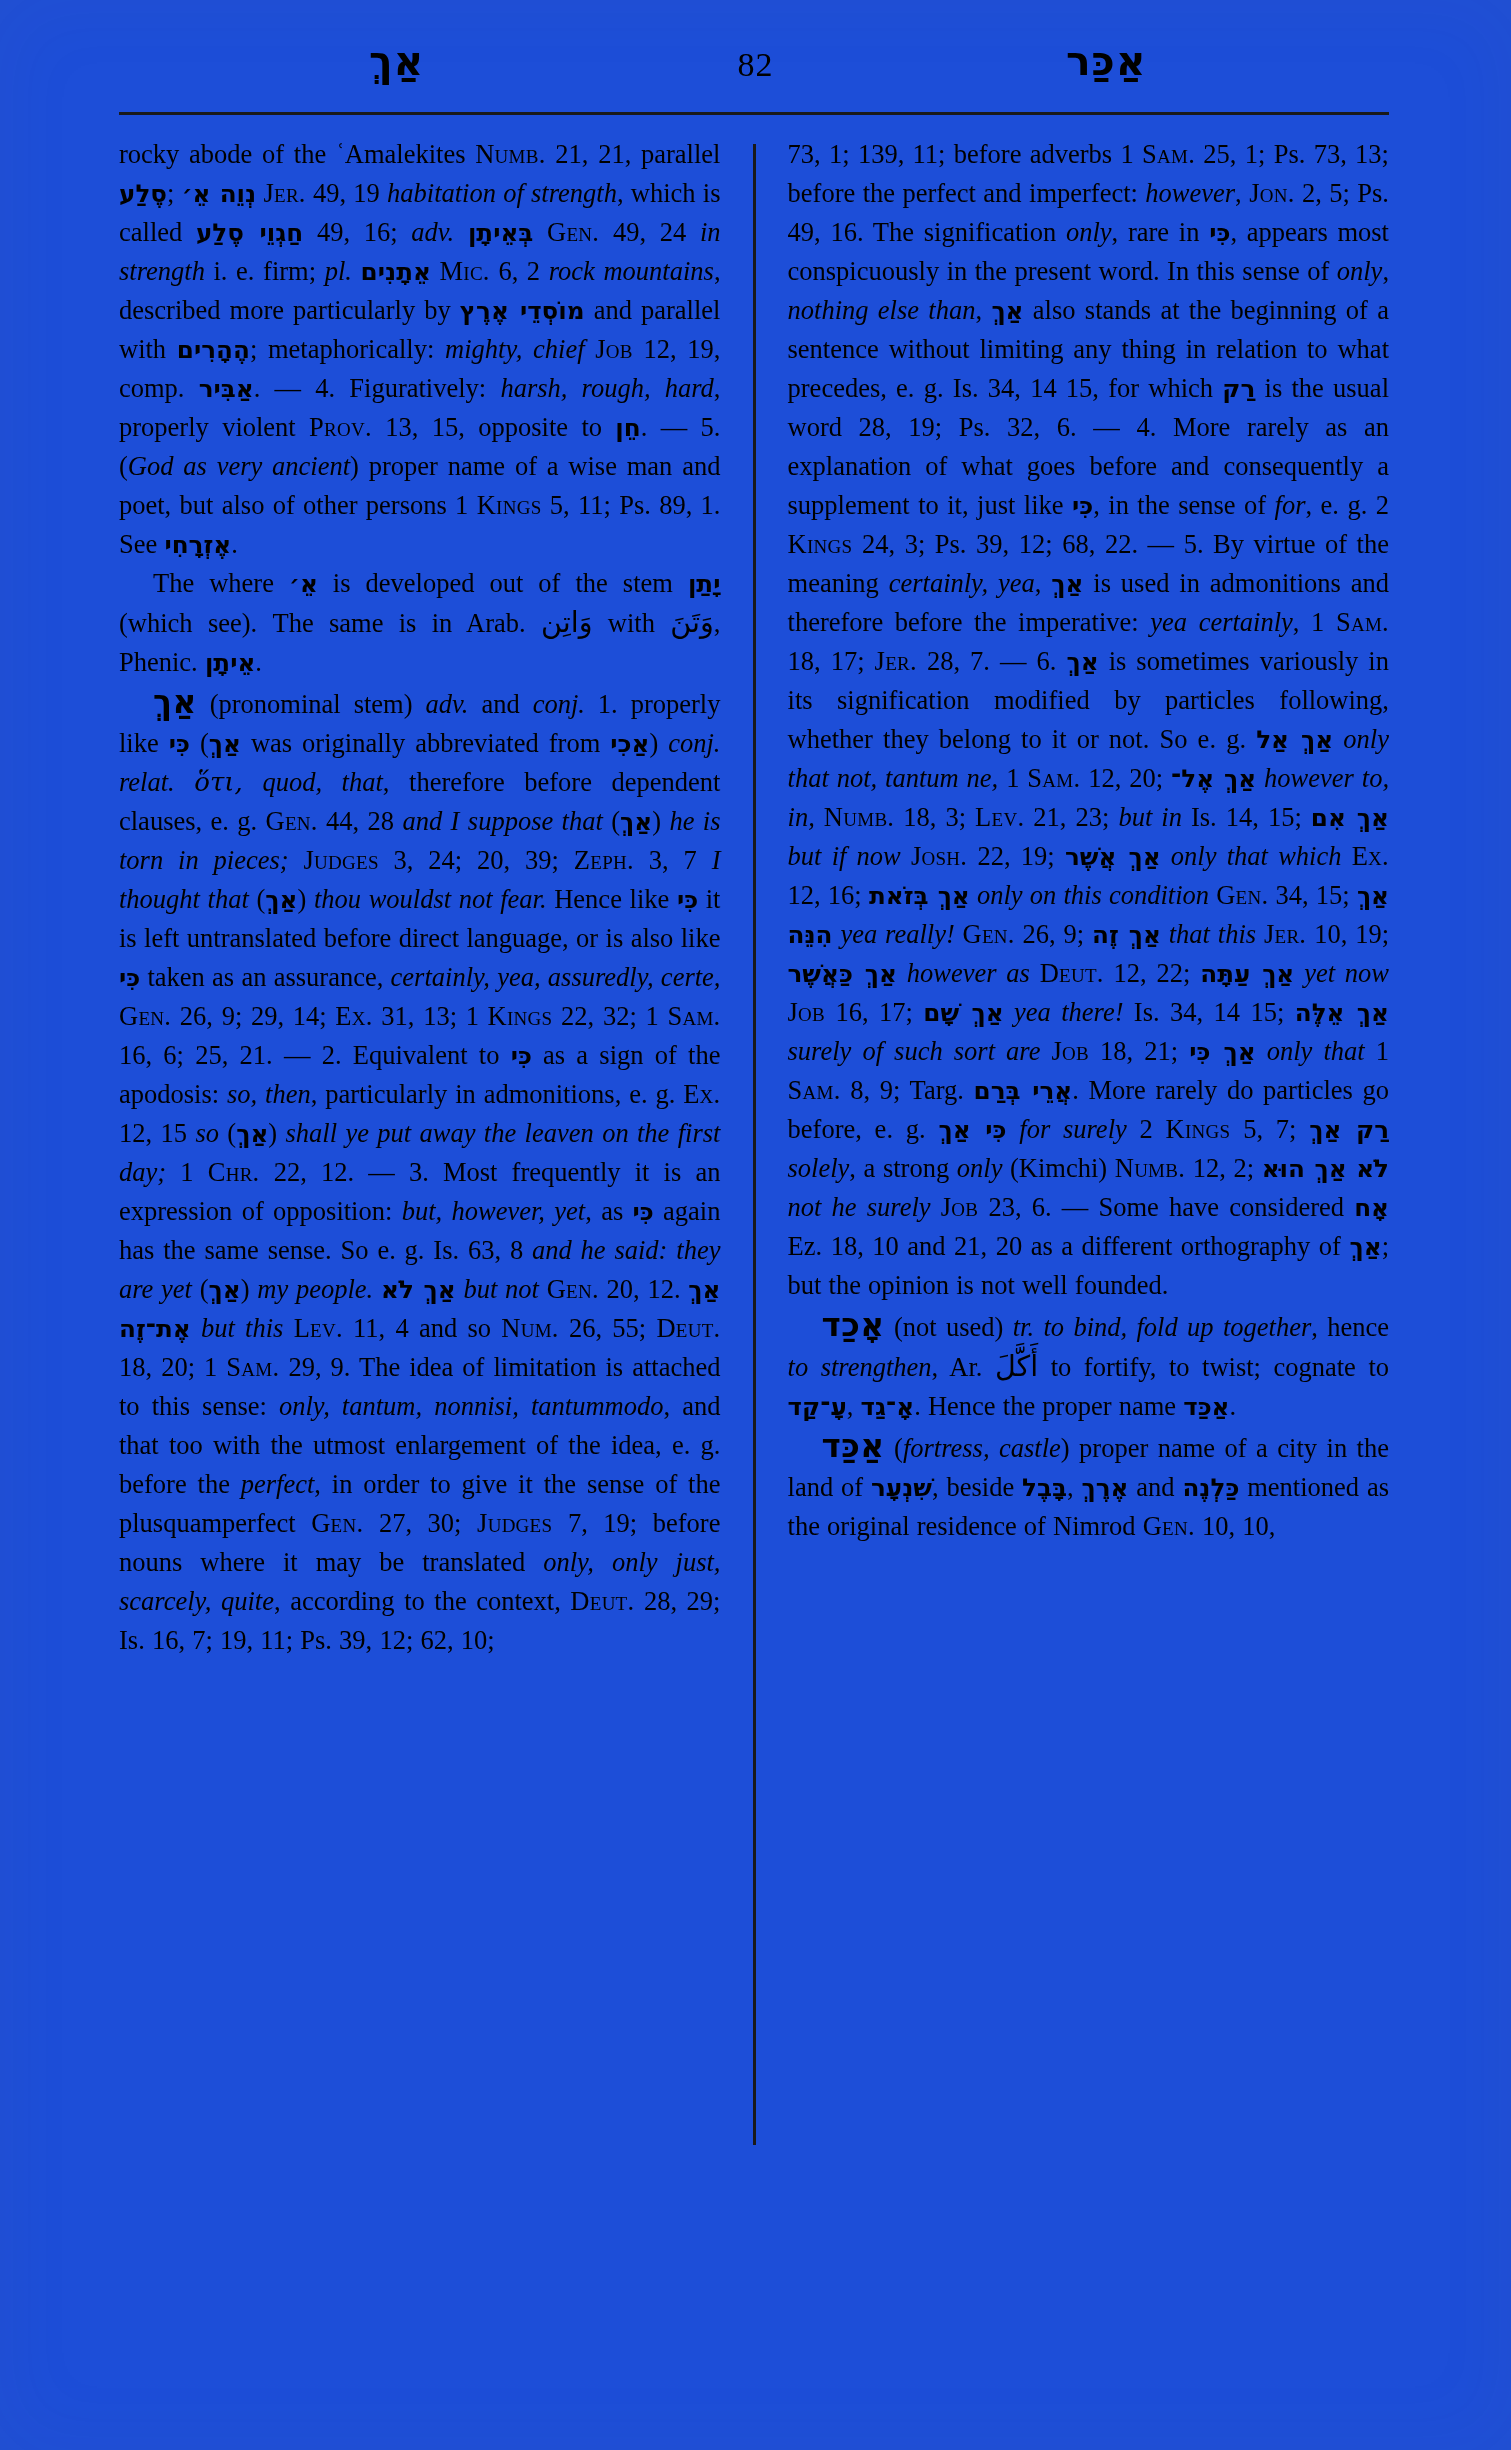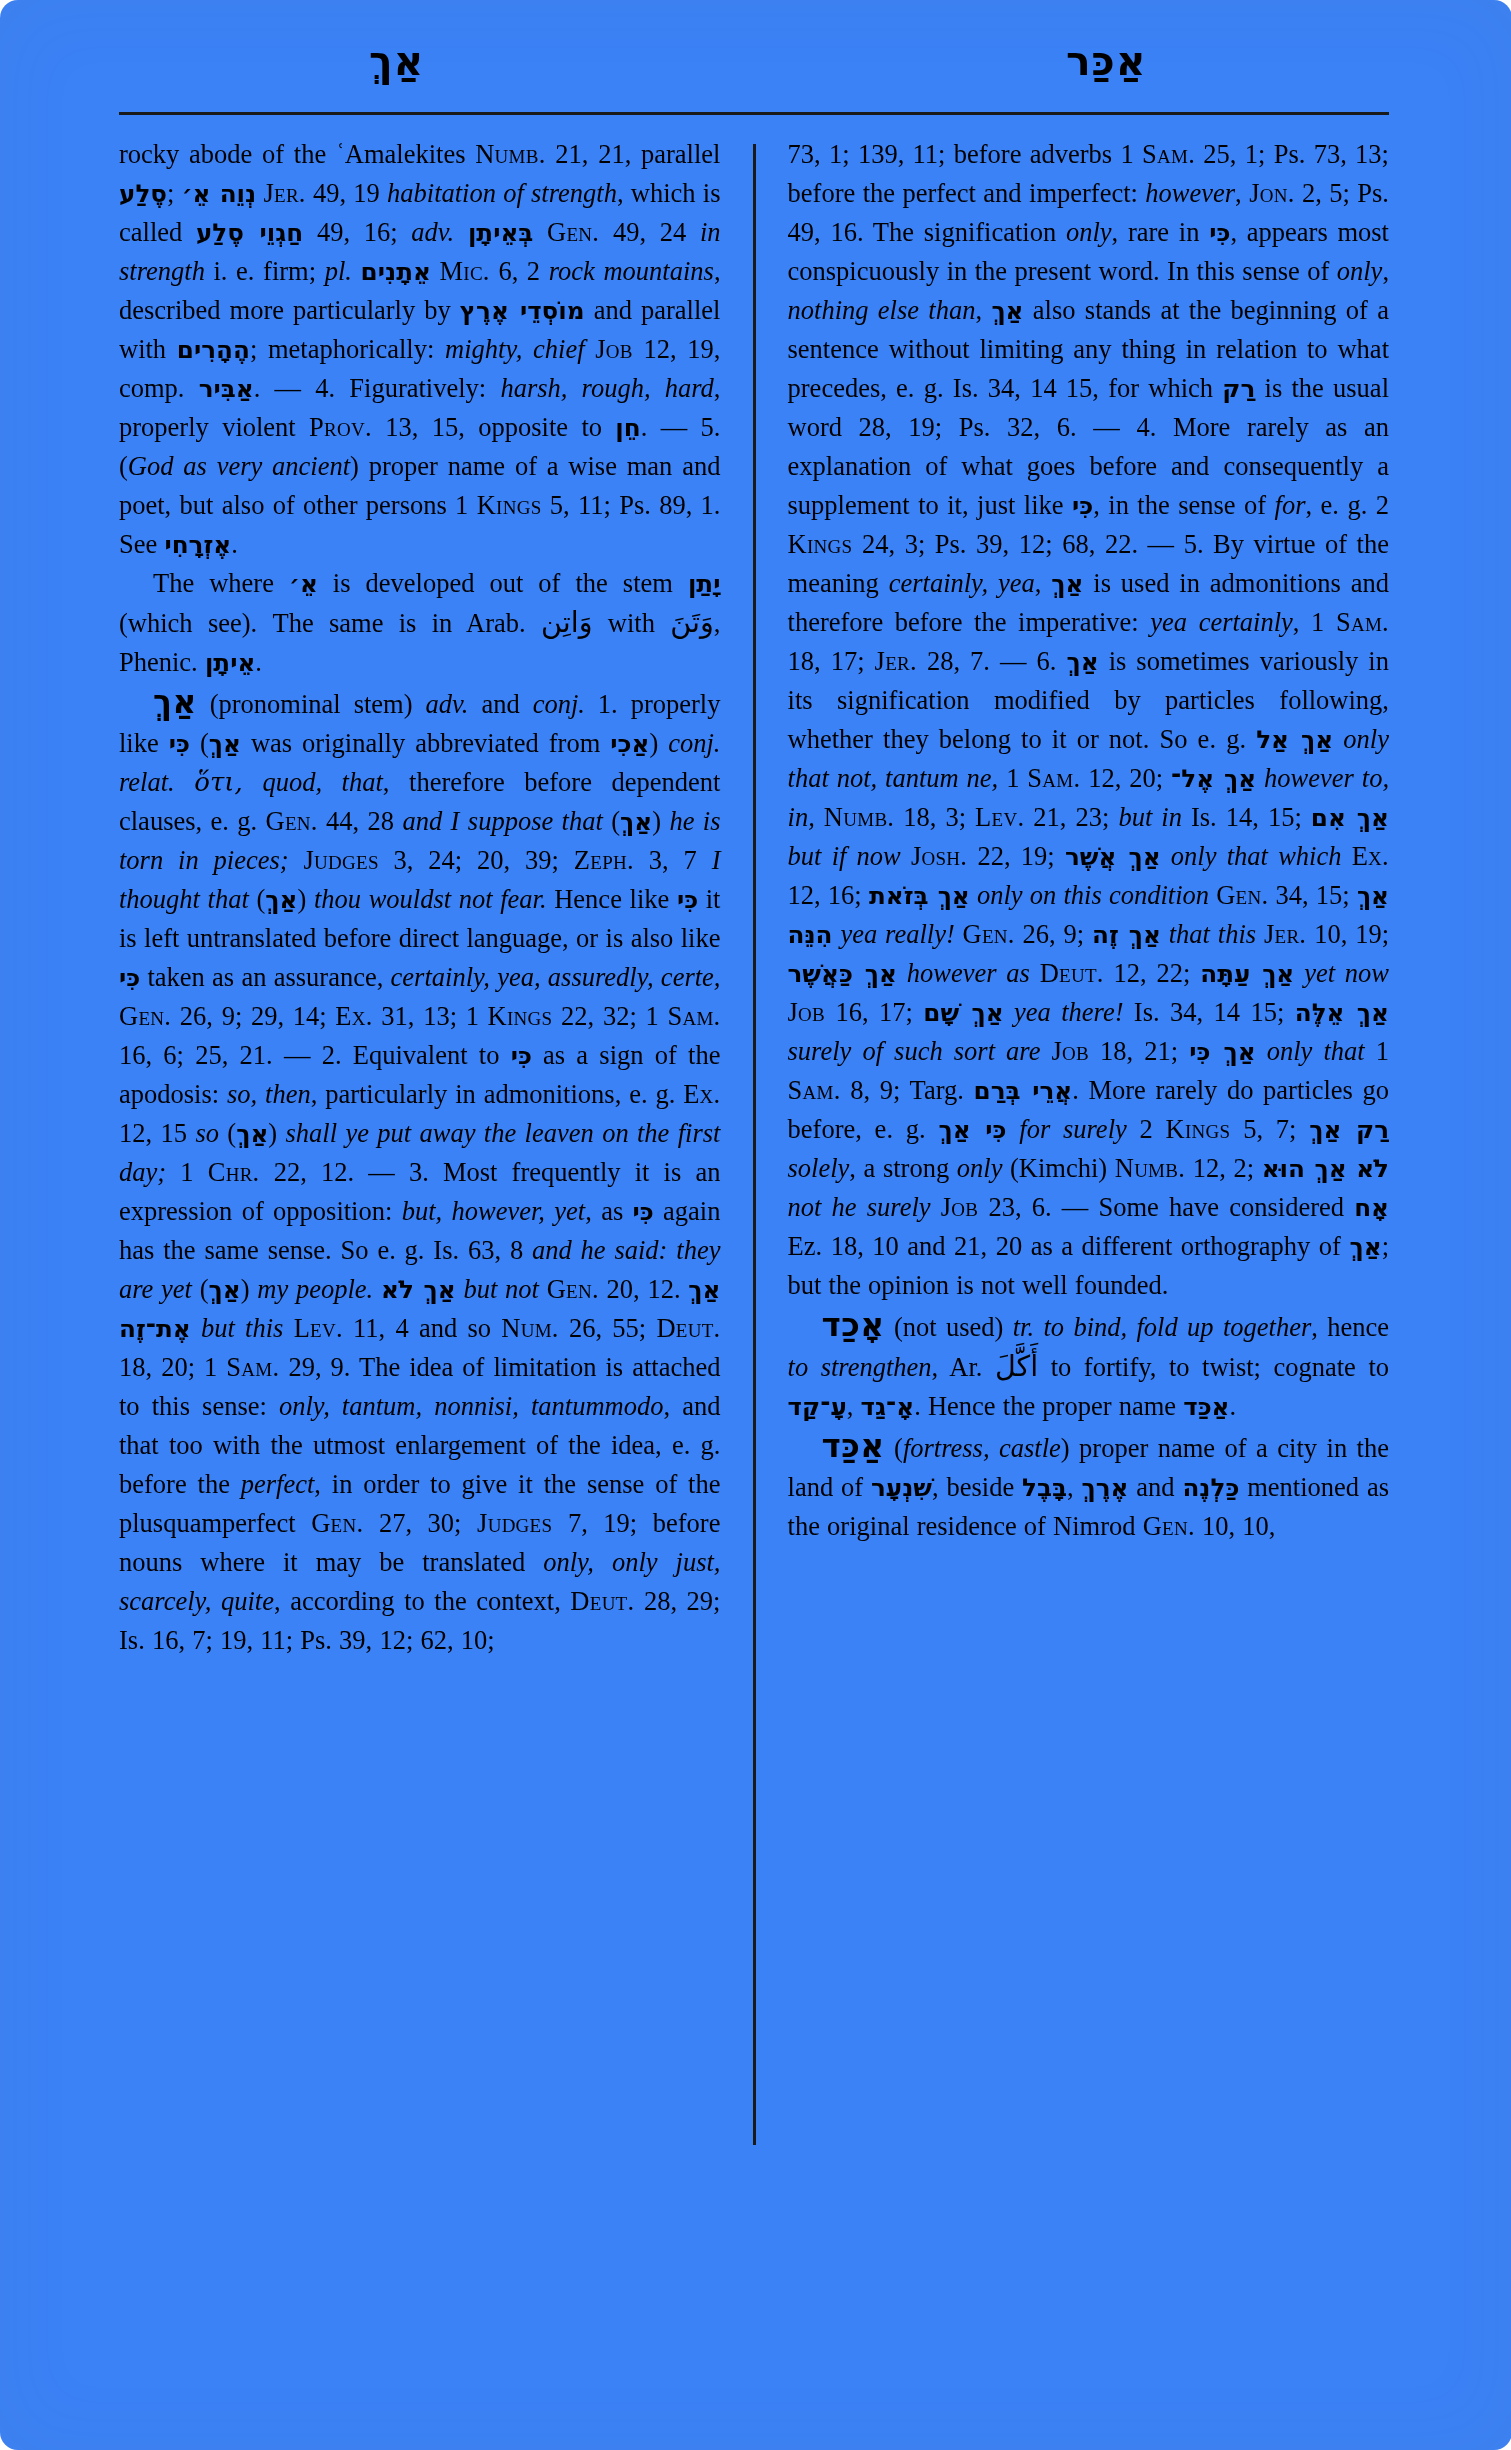--- a/index.html
+++ b/index.html
@@ -8,23 +8,22 @@
     background: #ffffff;
   }
   body {
     font-family: "Liberation Serif", "DejaVu Serif", serif;
     color: #000000;
   }
   #page {
     position: relative;
     width: 1512px;
     height: 2450px;
-    background: #3b82f6;
+    background: #1d4ed8;
     overflow: hidden;
-    border-radius: 18px;
   }
 
   
   .head-band {
     position: absolute;
     left: 99px;
     top: 41px;
     width: 1313px;
     height: 68px;
   }
@@ -141,20 +140,21 @@
     box-shadow: inset 0 0 81px rgba(120,120,110,0.07);
   }
 </style>
 </head>
 <body>
 
 <div id="page">
 
   <div class="head-band">
     <span class="head-hebrew head-left">אַךְ</span>
+    <span class="head-pageno">82</span>
     <span class="head-hebrew head-right">אַכַּר</span>
   </div>
   <div class="head-rule"></div>
 
   <div class="cols">
     <div class="col" id="col-left">
         <div class="block"><span>rocky abode of the ʿAmalekites </span><span class="sc">Numb.</span><span> 21, 21, parallel </span><span class="heb">סֶלַע</span><span>; </span><span class="heb">נְוֵה אֵ׳</span><span> </span><span class="sc">Jer.</span><span> 49, 19 </span><span class="it">habitation of strength</span><span>, which is called </span><span class="heb">חַגְוֵי סֶלַע</span><span> 49, 16; </span><span class="it">adv.</span><span> </span><span class="heb">בְּאֵיתָן</span><span> </span><span class="sc">Gen.</span><span> 49, 24 </span><span class="it">in strength</span><span> i. e. firm; </span><span class="it">pl.</span><span> </span><span class="heb">אֵתָנִים</span><span> </span><span class="sc">Mic.</span><span> 6, 2 </span><span class="it">rock mountains</span><span>, described more particularly by </span><span class="heb">מוֹסְדֵי אֶרֶץ</span><span> and parallel with </span><span class="heb">הֶהָרִים</span><span>; metaphorically: </span><span class="it">mighty, chief</span><span> </span><span class="sc">Job</span><span> 12, 19, comp. </span><span class="heb">אַבִּיר</span><span>. — 4. Figuratively: </span><span class="it">harsh, rough, hard</span><span>, properly violent </span><span class="sc">Prov.</span><span> 13, 15, opposite to </span><span class="heb">חֵן</span><span>. — 5. (</span><span class="it">God as very ancient</span><span>) proper name of a wise man and poet, but also of other persons 1 </span><span class="sc">Kings</span><span> 5, 11; Ps. 89, 1. See </span><span class="heb">אֶזְרָחִי</span><span>.</span></div>
         <div class="block indent"><span>The where </span><span class="heb">אֵ׳</span><span> is developed out of the stem </span><span class="heb">יָתַן</span><span> (which see). The same is in Arab. </span><span class="ar">وَاتِن</span><span> with </span><span class="ar">وَتَنَ</span><span>, Phenic. </span><span class="heb">אֵיתָן</span><span>.</span></div>
         <div class="block indent"><span class="heb-big">אַךְ</span><span> (pronominal stem) </span><span class="it">adv.</span><span> and </span><span class="it">conj.</span><span> 1. properly like </span><span class="heb">כִּי</span><span> (</span><span class="heb">אַךְ</span><span> was originally abbreviated from </span><span class="heb">אַכִי</span><span>) </span><span class="it">conj. relat.</span><span> </span><span class="gr">ὅτι,</span><span> </span><span class="it">quod, that</span><span>, therefore before dependent clauses, e. g. </span><span class="sc">Gen.</span><span> 44, 28 </span><span class="it">and I suppose that</span><span> (</span><span class="heb">אַךְ</span><span>) </span><span class="it">he is torn in pieces;</span><span> </span><span class="sc">Judges</span><span> 3, 24; 20, 39; </span><span class="sc">Zeph.</span><span> 3, 7 </span><span class="it">I thought that</span><span> (</span><span class="heb">אַךְ</span><span>) </span><span class="it">thou wouldst not fear.</span><span> Hence like </span><span class="heb">כִּי</span><span> it is left untranslated before direct language, or is also like </span><span class="heb">כִּי</span><span> taken as an assurance, </span><span class="it">certainly, yea, assuredly, certe,</span><span> </span><span class="sc">Gen.</span><span> 26, 9; 29, 14; </span><span class="sc">Ex.</span><span> 31, 13; 1 </span><span class="sc">Kings</span><span> 22, 32; 1 </span><span class="sc">Sam.</span><span> 16, 6; 25, 21. — 2. Equivalent to </span><span class="heb">כִּי</span><span> as a sign of the apodosis: </span><span class="it">so, then</span><span>, particularly in admonitions, e. g. </span><span class="sc">Ex.</span><span> 12, 15 </span><span class="it">so</span><span> (</span><span class="heb">אַךְ</span><span>) </span><span class="it">shall ye put away the leaven on the first day;</span><span> 1 </span><span class="sc">Chr.</span><span> 22, 12. — 3. Most frequently it is an expression of opposition: </span><span class="it">but, however, yet</span><span>, as </span><span class="heb">כִּי</span><span> again has the same sense. So e. g. Is. 63, 8 </span><span class="it">and he said: they are yet</span><span> (</span><span class="heb">אַךְ</span><span>) </span><span class="it">my people.</span><span> </span><span class="heb">אַךְ לֹא</span><span> </span><span class="it">but not</span><span> </span><span class="sc">Gen.</span><span> 20, 12. </span><span class="heb">אַךְ אֶת־זֶה</span><span> </span><span class="it">but this</span><span> </span><span class="sc">Lev.</span><span> 11, 4 and so </span><span class="sc">Num.</span><span> 26, 55; </span><span class="sc">Deut.</span><span> 18, 20; 1 </span><span class="sc">Sam.</span><span> 29, 9. The idea of limitation is attached to this sense: </span><span class="it">only, tantum, nonnisi, tantummodo</span><span>, and that too with the utmost enlargement of the idea, e. g. before the </span><span class="it">perfect</span><span>, in order to give it the sense of the plusquamperfect </span><span class="sc">Gen.</span><span> 27, 30; </span><span class="sc">Judges</span><span> 7, 19; before nouns where it may be translated </span><span class="it">only, only just, scarcely, quite</span><span>, according to the context, </span><span class="sc">Deut.</span><span> 28, 29; Is. 16, 7; 19, 11; Ps. 39, 12; 62, 10;</span></div>
       </div>

